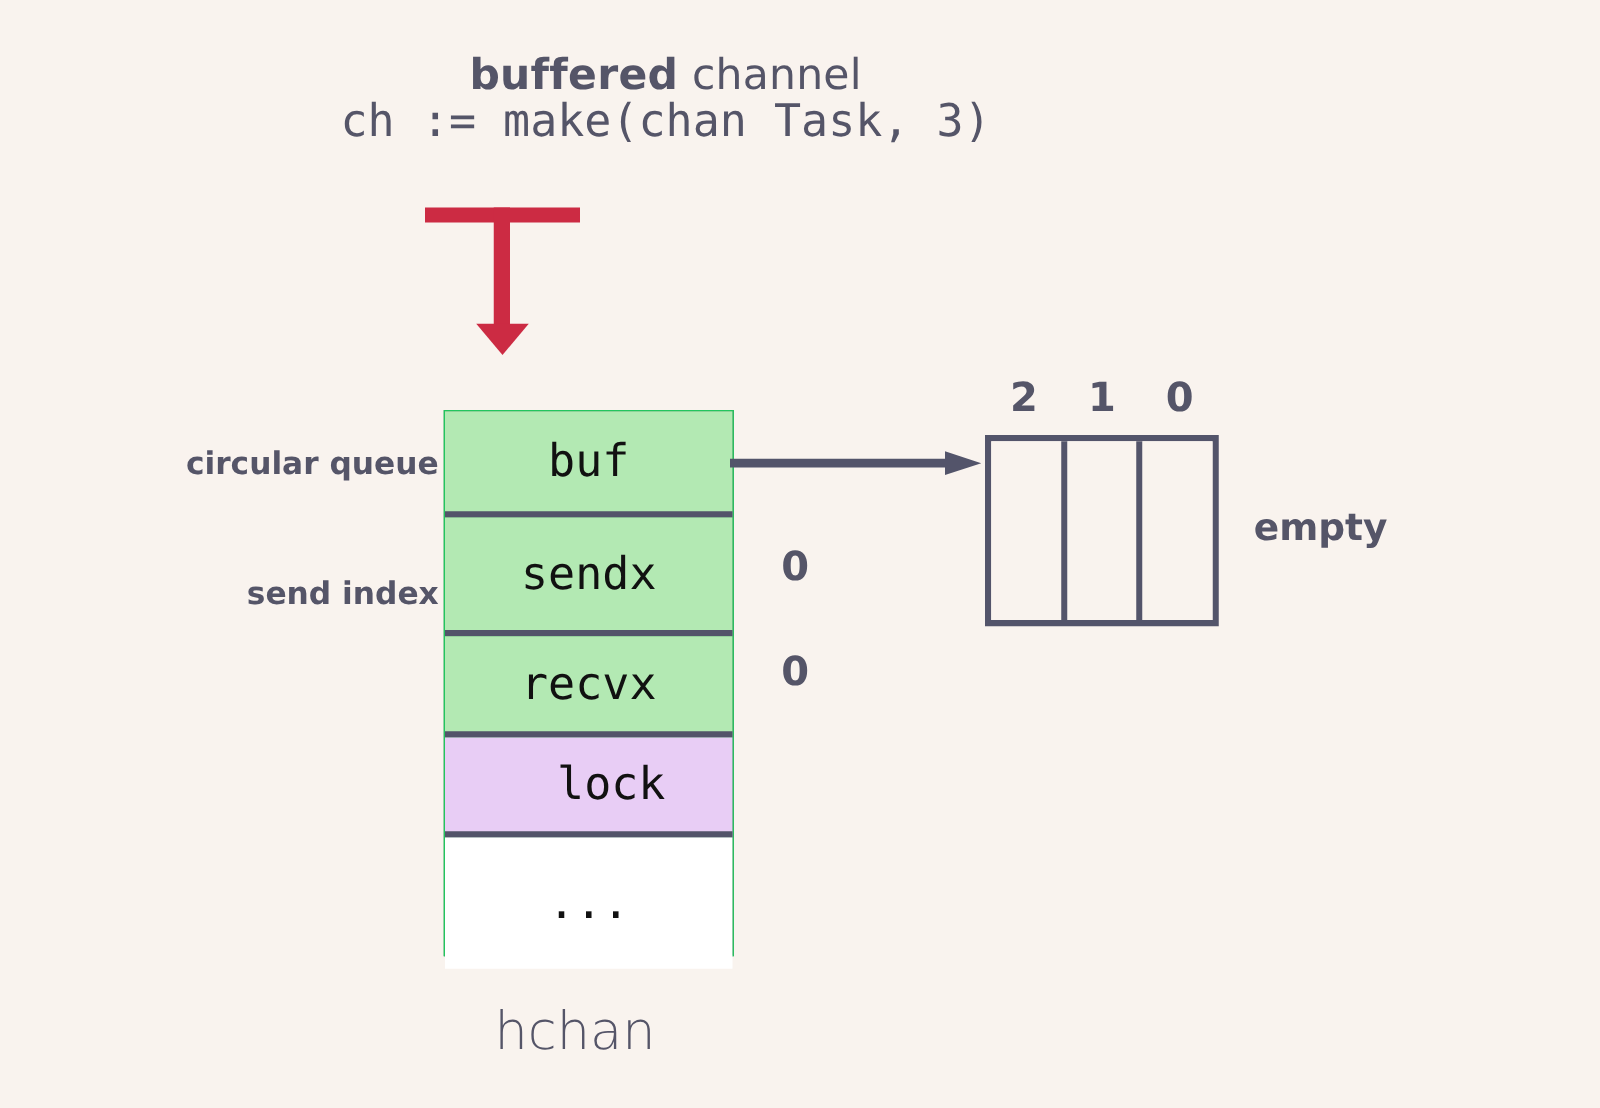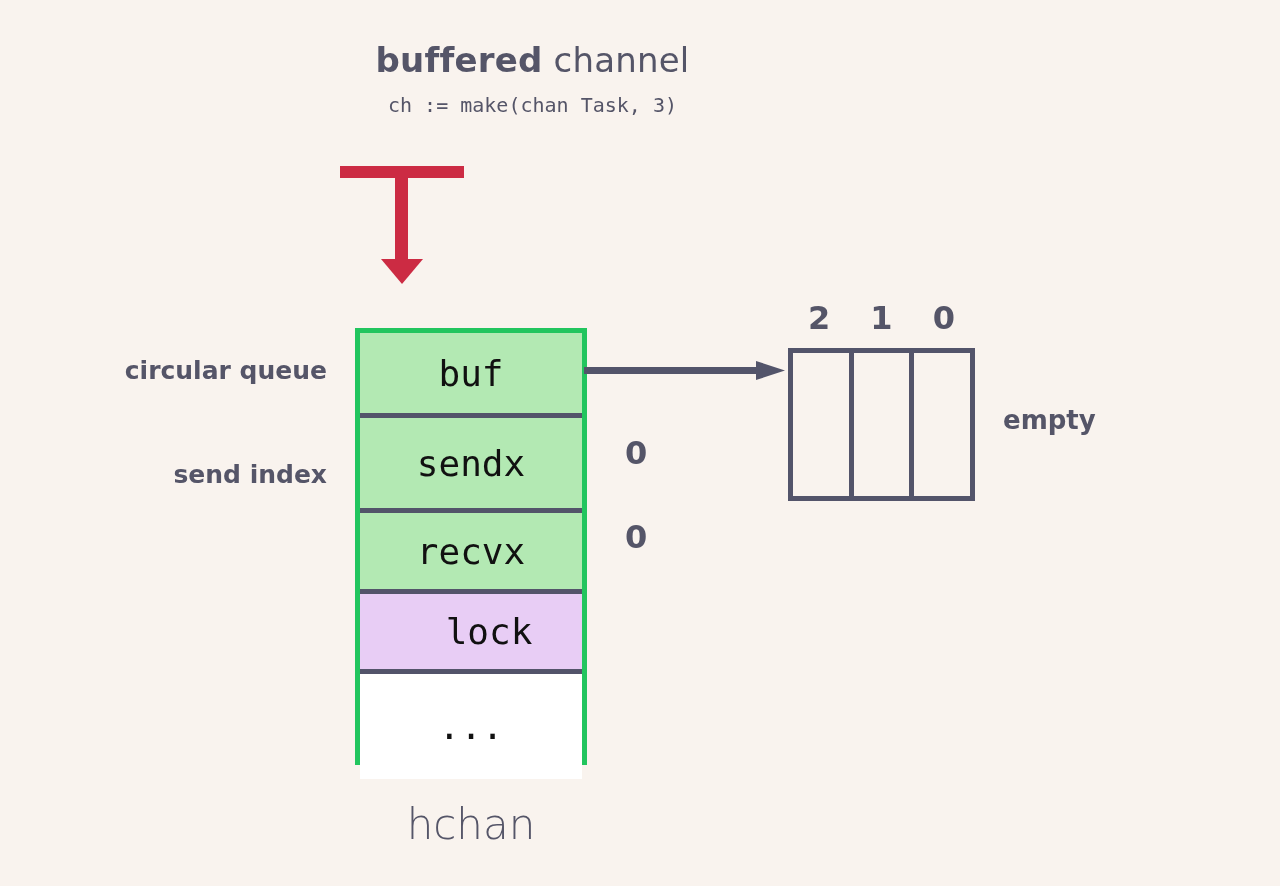--- a/index.html
+++ b/index.html
@@ -30,23 +30,23 @@
   }
   #title-main {
     top: 40px;
     font-size: 34px;
     letter-spacing: 0.2px;
   }
   #title-main .bold {
     font-weight: bold;
   }
   #title-code {
-    top: 93px;
+    top: 77px;
     font-family: "DejaVu Sans Mono", monospace;
-    font-size: 20px;
+    font-size: 36px;
     letter-spacing: 0px;
   }
 
   
   #red-arrow {
     position: absolute;
     left: 336px;
     top: 162px;
     width: 132px;
     height: 125px;
@@ -62,30 +62,31 @@
     font-weight: bold;
     color: #555568;
     white-space: nowrap;
   }
   #labels-col {
     position: absolute;
     left: 0px;
     top: 0px;
     width: 327px;
     height: 886px;
+    padding-left: 24px;
   }
 
   
   #struct-box {
     position: absolute;
     left: 355px;
     top: 328px;
     width: 232px;
     height: 437px;
-    border: 5px solid #22c55e;
+    border: 1px solid #22c55e;
     box-sizing: border-box;
     background: #15803d;
     text-align: center;
   }
   .struct-row {
     position: relative;
     box-sizing: border-box;
     display: flex;
     align-items: center;
     justify-content: center;
@@ -153,30 +154,30 @@
     text-align: center;
     font-size: 32px;
     font-weight: bold;
     color: #555568;
     line-height: 40px;
   }
   #empty-label {
     position: absolute;
     left: 1003px;
     top: 405px;
-    font-size: 26px;
+    font-size: 30px;
     font-weight: bold;
     color: #555568;
     white-space: nowrap;
   }
 
   
   #hchan-caption {
     position: absolute;
-    left: 355px;
+    left: 344px;
     top: 800px;
     width: 232px;
     text-align: center;
     font-size: 42px;
     font-weight: 300;
     color: #555568;
     white-space: nowrap;
   }
 </style>
 </head>

